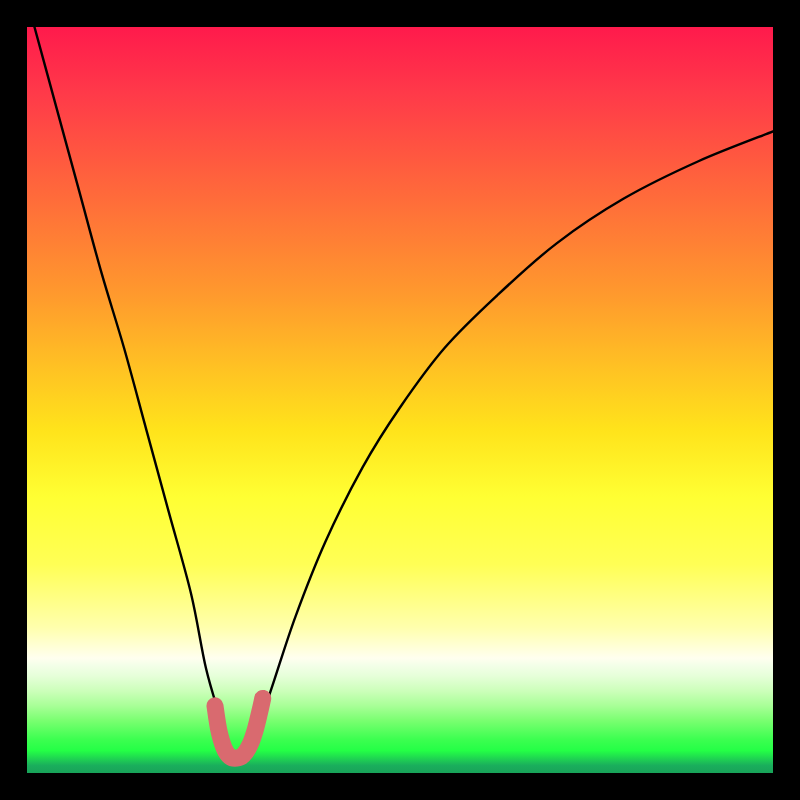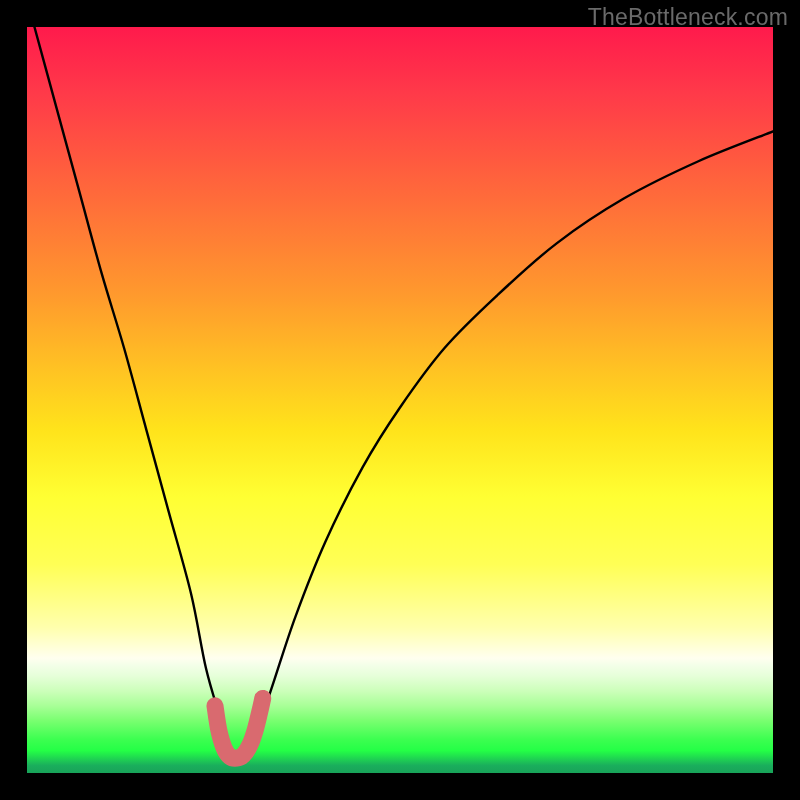--- a/index.html
+++ b/index.html
@@ -59,14 +59,13 @@
 </head>
 <body>
 
 <div class="frame">
   <div class="plot-area">
     <svg class="curve" viewBox="0 0 746 746" preserveAspectRatio="none">
       <path d="M 7.46 0.00 C 11.19 13.68, 22.38 54.71, 29.84 82.06 C 37.30 109.41, 44.76 136.77, 52.22 164.12 C 59.68 191.47, 67.14 220.07, 74.60 246.18 C 82.06 272.29, 89.52 294.67, 96.98 320.78 C 104.44 346.89, 111.90 375.49, 119.36 402.84 C 126.82 430.19, 134.28 457.55, 141.74 484.90 C 149.20 512.25, 157.90 540.85, 164.12 566.96 C 170.34 593.07, 174.07 620.42, 179.04 641.56 C 184.01 662.70, 190.23 680.10, 193.96 693.78 C 197.69 707.46, 198.93 717.40, 201.42 723.62 C 203.91 729.84, 206.39 729.84, 208.88 731.08 C 211.37 732.32, 213.85 732.32, 216.34 731.08 C 218.83 729.84, 221.31 728.59, 223.80 723.62 C 226.29 718.65, 227.53 712.43, 231.26 701.24 C 234.99 690.05, 239.96 675.13, 246.18 656.48 C 252.40 637.83, 259.86 612.96, 268.56 589.34 C 277.26 565.72, 287.21 539.61, 298.40 514.74 C 309.59 489.87, 323.27 462.52, 335.70 440.14 C 348.13 417.76, 359.32 400.35, 373.00 380.46 C 386.68 360.57, 401.60 339.43, 417.76 320.78 C 433.92 302.13, 451.33 285.97, 469.98 268.56 C 488.63 251.15, 508.52 232.50, 529.66 216.34 C 550.80 200.18, 573.18 185.26, 596.80 171.58 C 620.42 157.90, 646.53 145.47, 671.40 134.28 C 696.27 123.09, 733.57 109.41, 746.00 104.44" fill="none" stroke="#000000" stroke-width="2.4" stroke-linecap="round" stroke-linejoin="round"></path>
       <path d="M 187.99 678.86 C 188.61 682.84, 190.23 695.77, 191.72 702.73 C 193.21 709.69, 195.08 716.16, 196.94 720.64 C 198.81 725.11, 200.80 727.85, 202.91 729.59 C 205.03 731.33, 207.39 731.33, 209.63 731.08 C 211.86 730.83, 214.10 730.33, 216.34 728.10 C 218.58 725.86, 221.06 721.88, 223.05 717.65 C 225.04 713.42, 226.66 708.20, 228.28 702.73 C 229.89 697.26, 231.51 690.05, 232.75 684.83 C 234.00 679.61, 235.24 673.64, 235.74 671.40" fill="none" stroke="#d96a6f" stroke-width="17" stroke-linecap="round" stroke-linejoin="round"></path>
     </svg>
   </div>
-  <div class="watermark">TheBottleneck.com</div>
 </div>
 
 </body></html>

